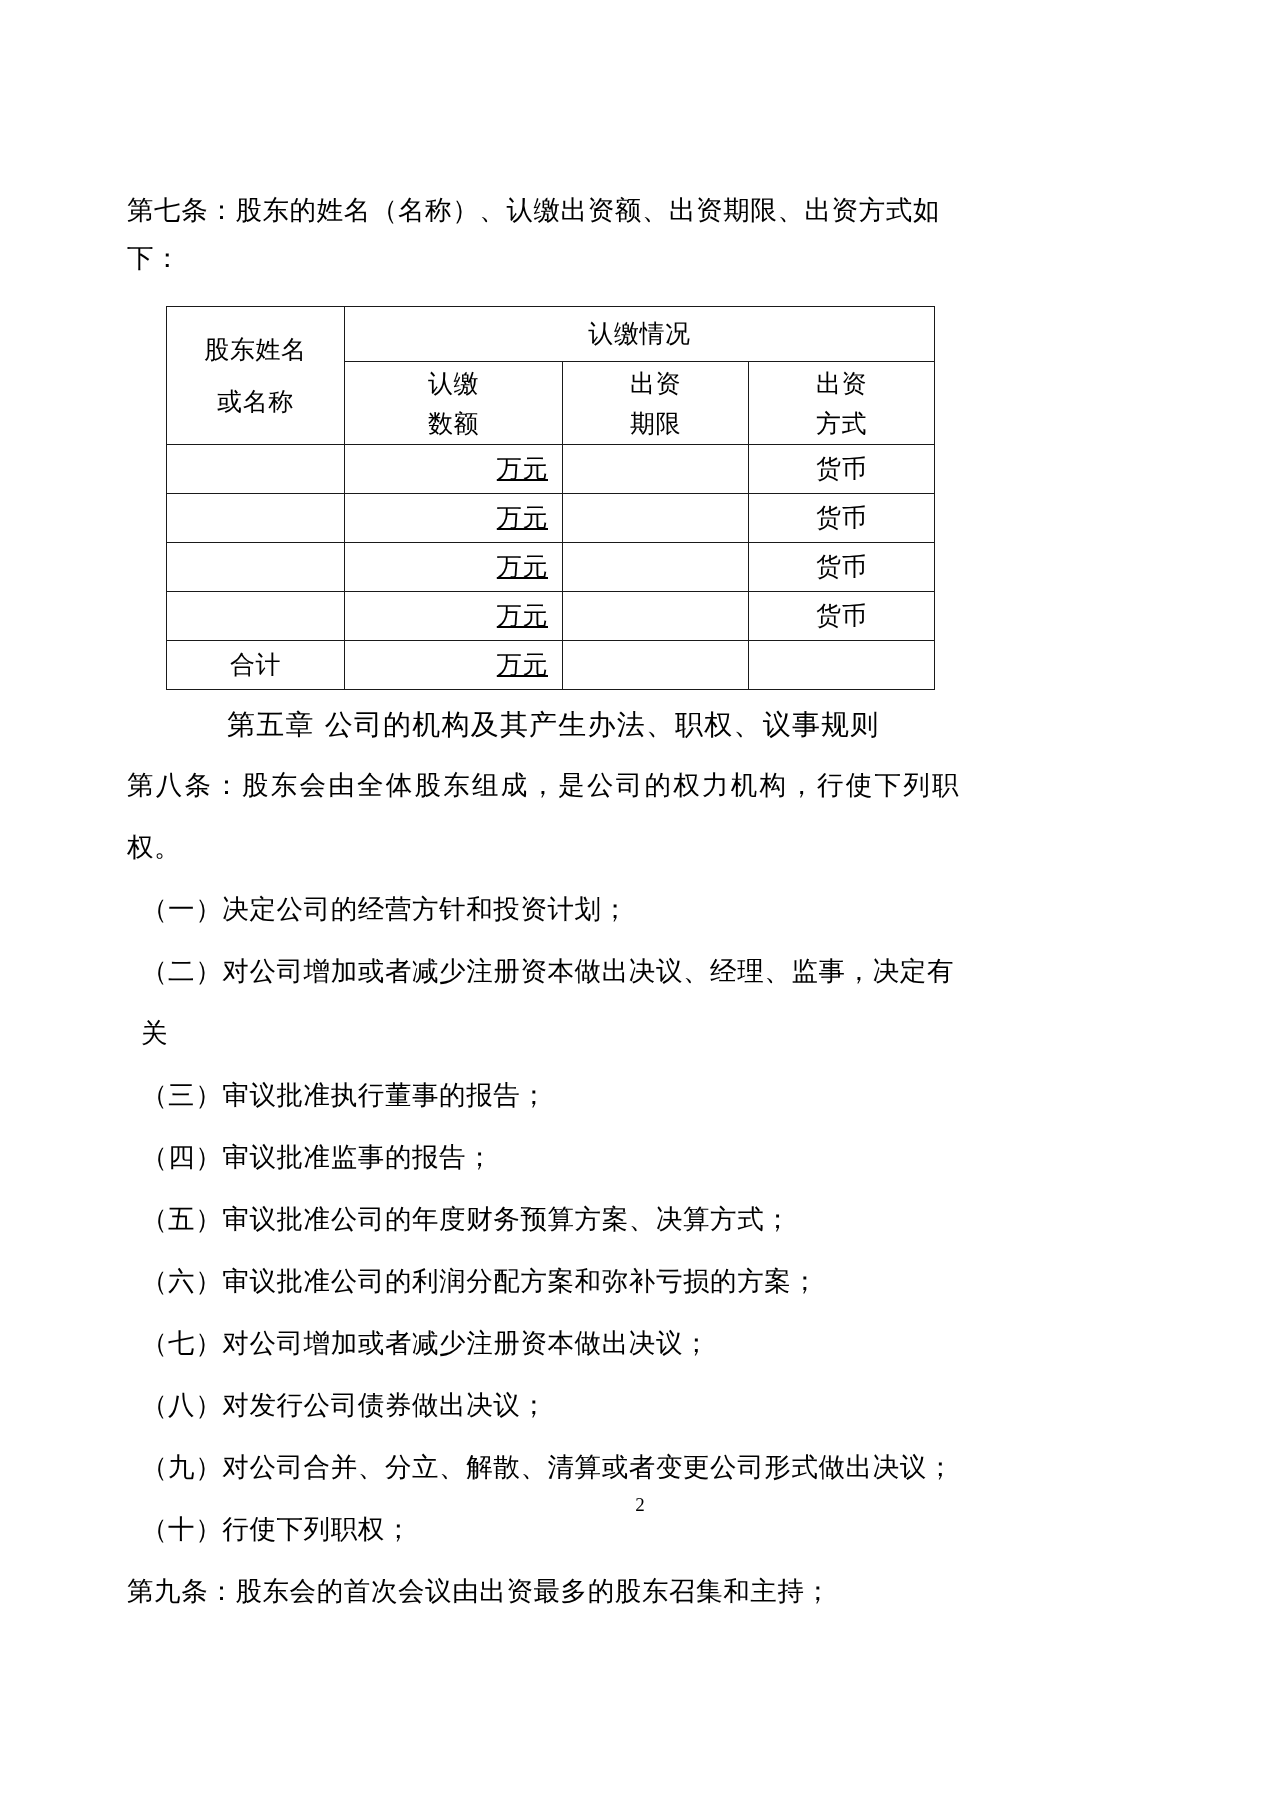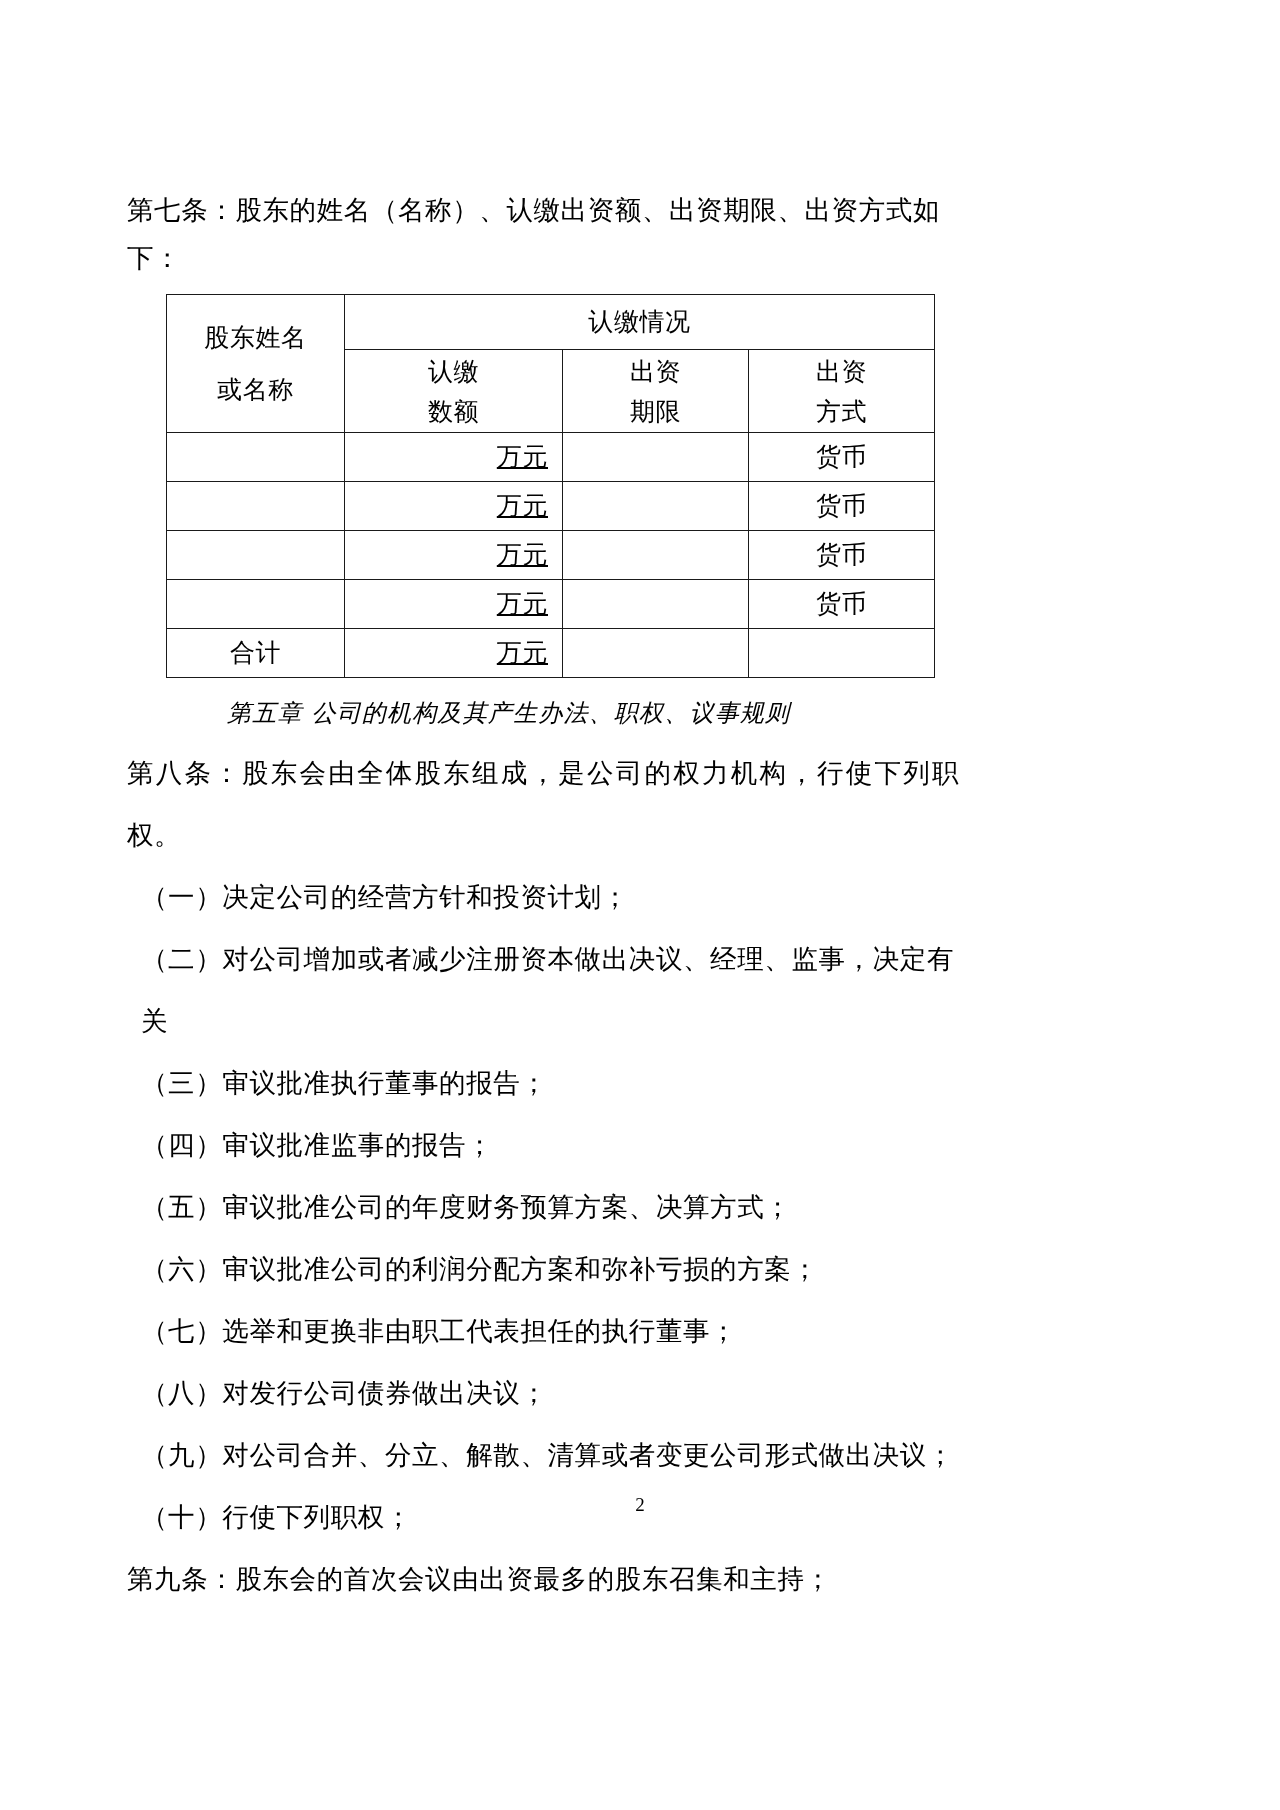--- a/index.html
+++ b/index.html
@@ -37,44 +37,43 @@
     white-space: pre-wrap;
     text-align: justify;
     text-justify: inter-ideograph;
   }
   .lead-line {
     font-size: 26.5px;
     line-height: 48px;
     letter-spacing: 0.6px;
   }
   .chapter {
-    font-size: 24px;
+    font-size: 28px;
     line-height: 58px;
     letter-spacing: 1.2px;
     padding-left: 100px;
-    font-style: italic;
   }
   .item {
     font-size: 26.5px;
     line-height: 62px;
     letter-spacing: 0.6px;
   }
   .item-hang {
     font-size: 26.5px;
     line-height: 62px;
     letter-spacing: 0.6px;
     text-indent: 0;
   }
   .sub-indent {
     padding-left: 14px;
   }
 
   
   .share-table-wrap {
-    margin-top: 12px;
+    margin-top: 24px;
     margin-bottom: 6px;
     padding-left: 39px;
   }
   table.share-table {
     border-collapse: collapse;
     width: 768px;
     table-layout: fixed;
   }
   table.share-table td {
     border: 1.4px solid #1a1a1a;
@@ -204,21 +203,21 @@
     <div class="chapter">第五章    公司的机构及其产生办法、职权、议事规则</div>
 
     <div class="para">第八条：股东会由全体股东组成，是公司的权力机构，行使下列职权。</div>
 
     <div class="item sub-indent">（一）决定公司的经营方针和投资计划；</div>
     <div class="item sub-indent">（二）对公司增加或者减少注册资本做出决议、经理、监事，决定有关</div>
     <div class="item sub-indent">（三）审议批准执行董事的报告；</div>
     <div class="item sub-indent">（四）审议批准监事的报告；</div>
     <div class="item sub-indent">（五）审议批准公司的年度财务预算方案、决算方式；</div>
     <div class="item sub-indent">（六）审议批准公司的利润分配方案和弥补亏损的方案；</div>
-    <div class="item sub-indent">（七）选举和更换非由职工代表担任的执行董事；</div>
+    <div class="item sub-indent">（七）对公司增加或者减少注册资本做出决议；</div>
     <div class="item sub-indent">（八）对发行公司债券做出决议；</div>
     <div class="item sub-indent">（九）对公司合并、分立、解散、清算或者变更公司形式做出决议；</div>
     <div class="item sub-indent">（十）行使下列职权；</div>
 
     <div class="para">第九条：股东会的首次会议由出资最多的股东召集和主持；</div>
 
   </div>
 
   <div class="page-number">2</div>
 

